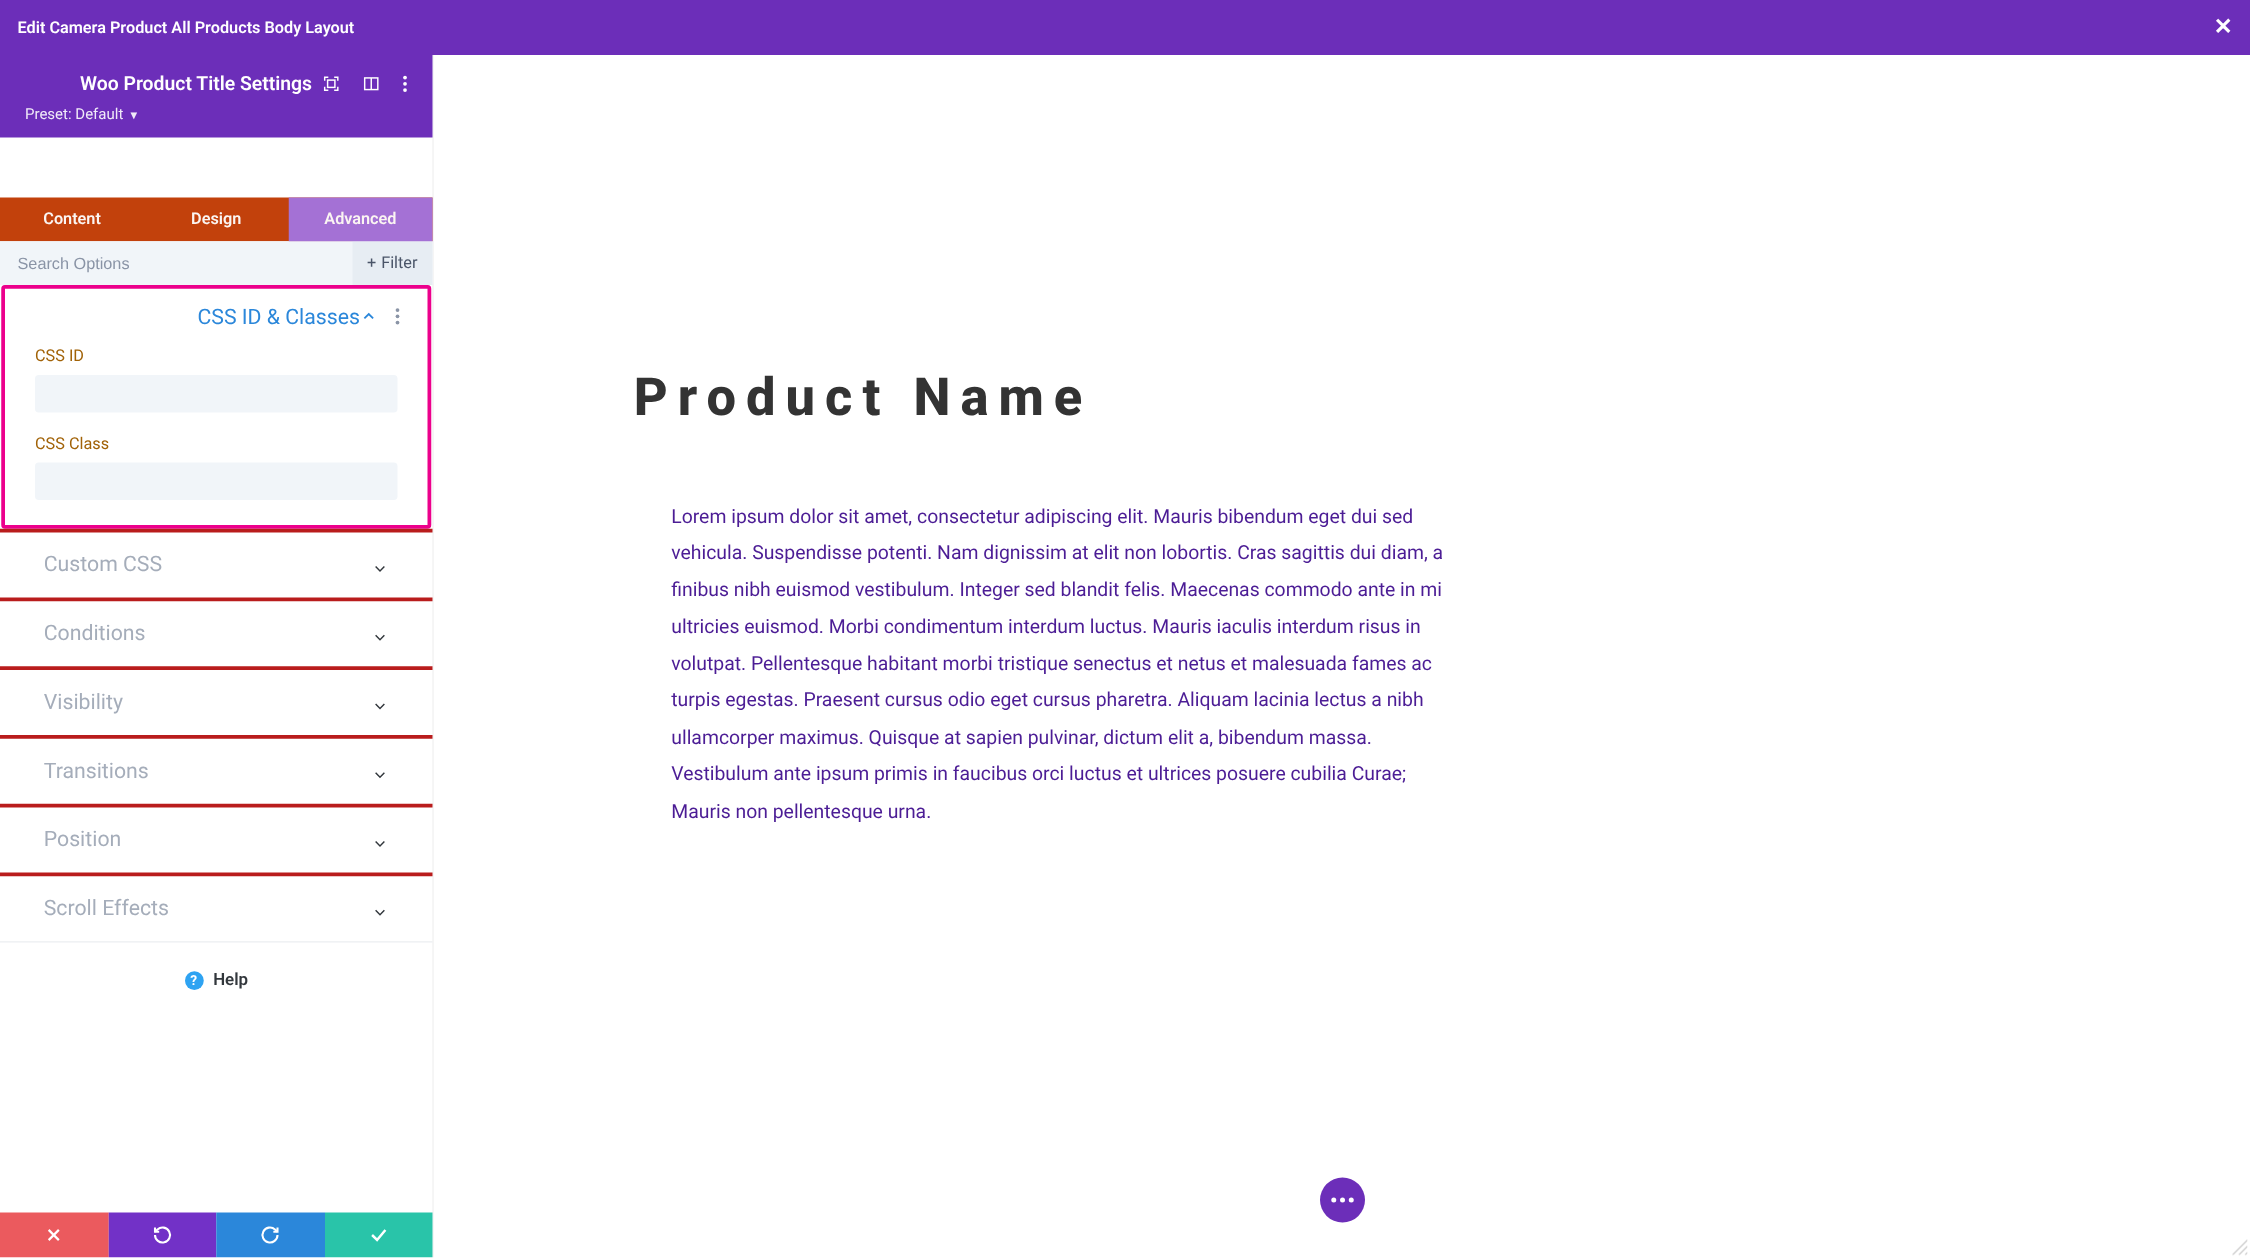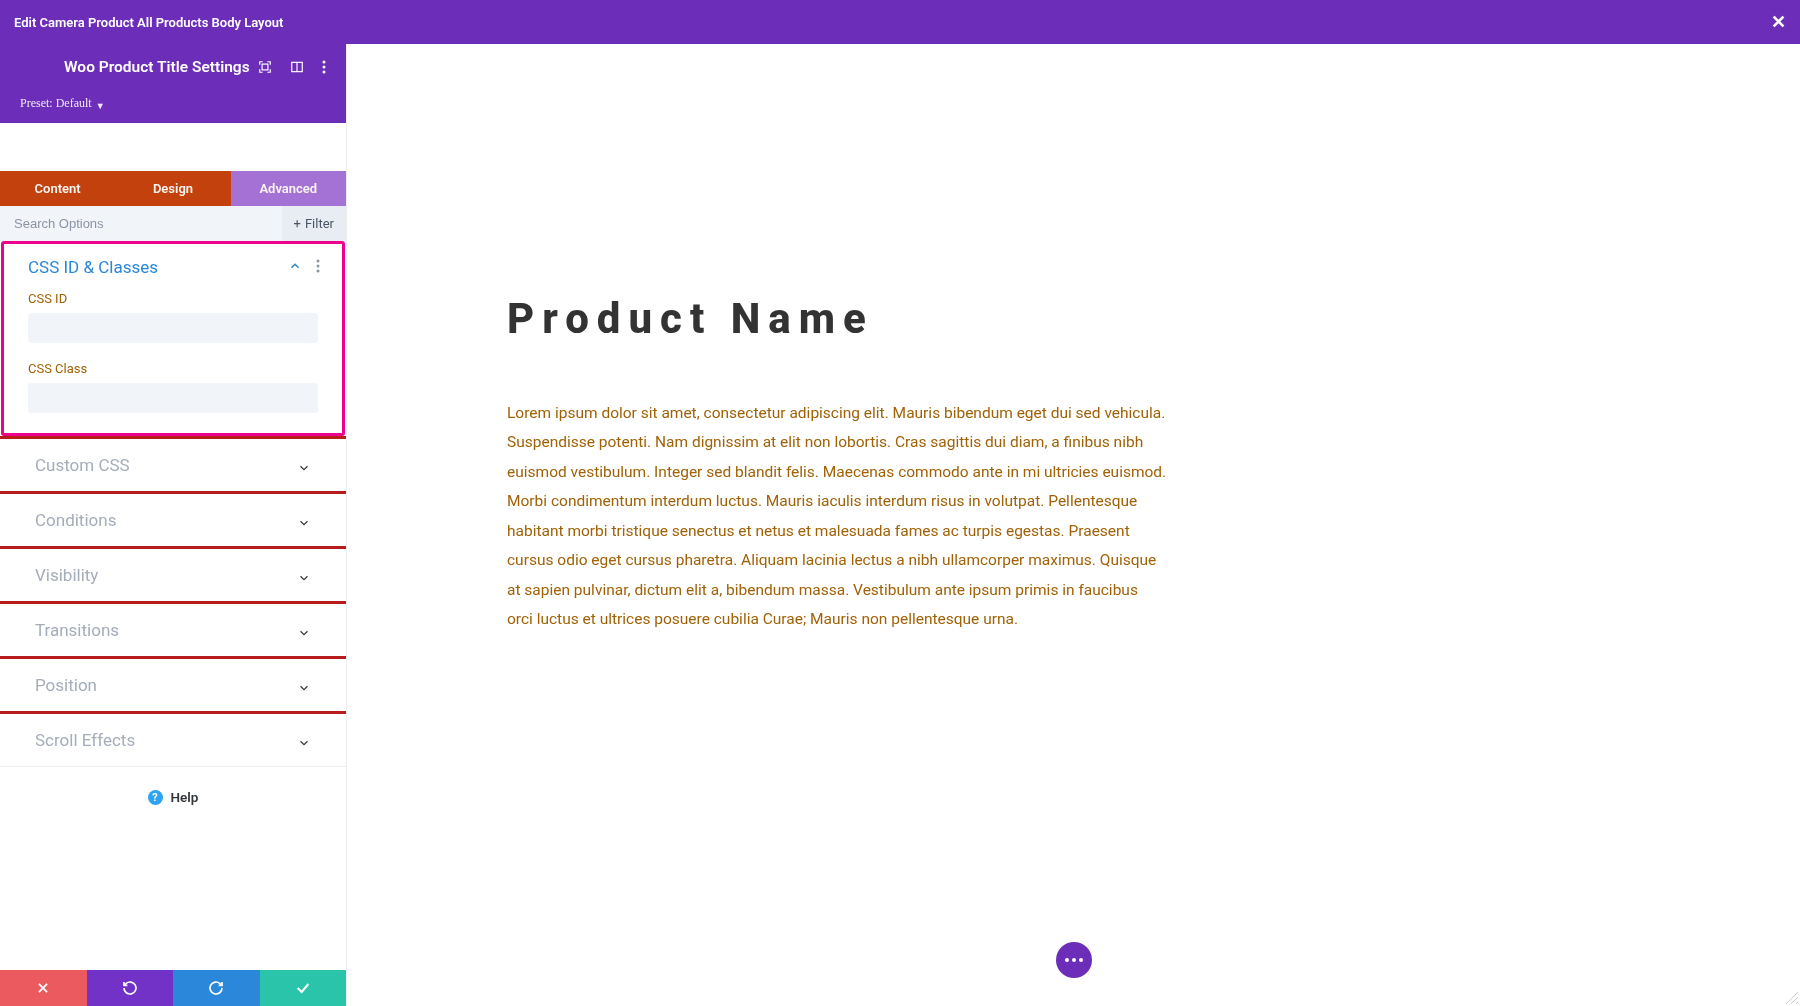--- a/index.html
+++ b/index.html
@@ -61,25 +61,24 @@
   }
   .sb-header-icons {
     display: flex;
     align-items: center;
     gap: 18px;
   }
   .sb-header-icons svg { display:block; }
   .sb-preset {
     font-size: 12px;
     opacity: 0.9;
-    margin-top: 20px;
+    margin-top: 8px;
     display: flex;
     align-items: flex-end;
     gap: 4px;
-    font-family: Liberation Serif, serif;
   }
 
   
   .sb-tabs {
     display: flex;
     background: #c2410c;
     margin-top: 48px;
   }
   .sb-tab {
     flex: 1;
@@ -125,21 +124,21 @@
   
   .sb-highlight {
     border: 3px solid #ec008c;
     border-radius: 3px;
     margin: 0 1px;
     padding-bottom: 20px;
   }
   .sb-section-hdr {
     display: flex;
     align-items: center;
-    justify-content: space-between;
+    justify-content: flex-end;
     padding: 13px 22px 6px 24px;
   }
   .sb-section-title {
     font-size: 17px;
     font-weight: 400;
     color: #2b87da;
   }
   .sb-section-ctrls {
     display: flex;
     align-items: center;
@@ -244,21 +243,22 @@
     font-size: 42px;
     font-weight: 800;
     letter-spacing: 8px;
     color: #333;
     text-transform: none;
     margin-bottom: 56px;
   }
   .prod-desc {
     font-size: 15.5px;
     line-height: 1.9;
-    color: #a16207;
+    color: #4c1d95;
+    margin-left: 30px;
   }
 
   
   .fab {
     position: absolute;
     bottom: 28px;
     left: calc(347px + (100% - 347px)/2);
     transform: translateX(-50%);
     width: 36px; height: 36px;
     background: #6c2eb9;

